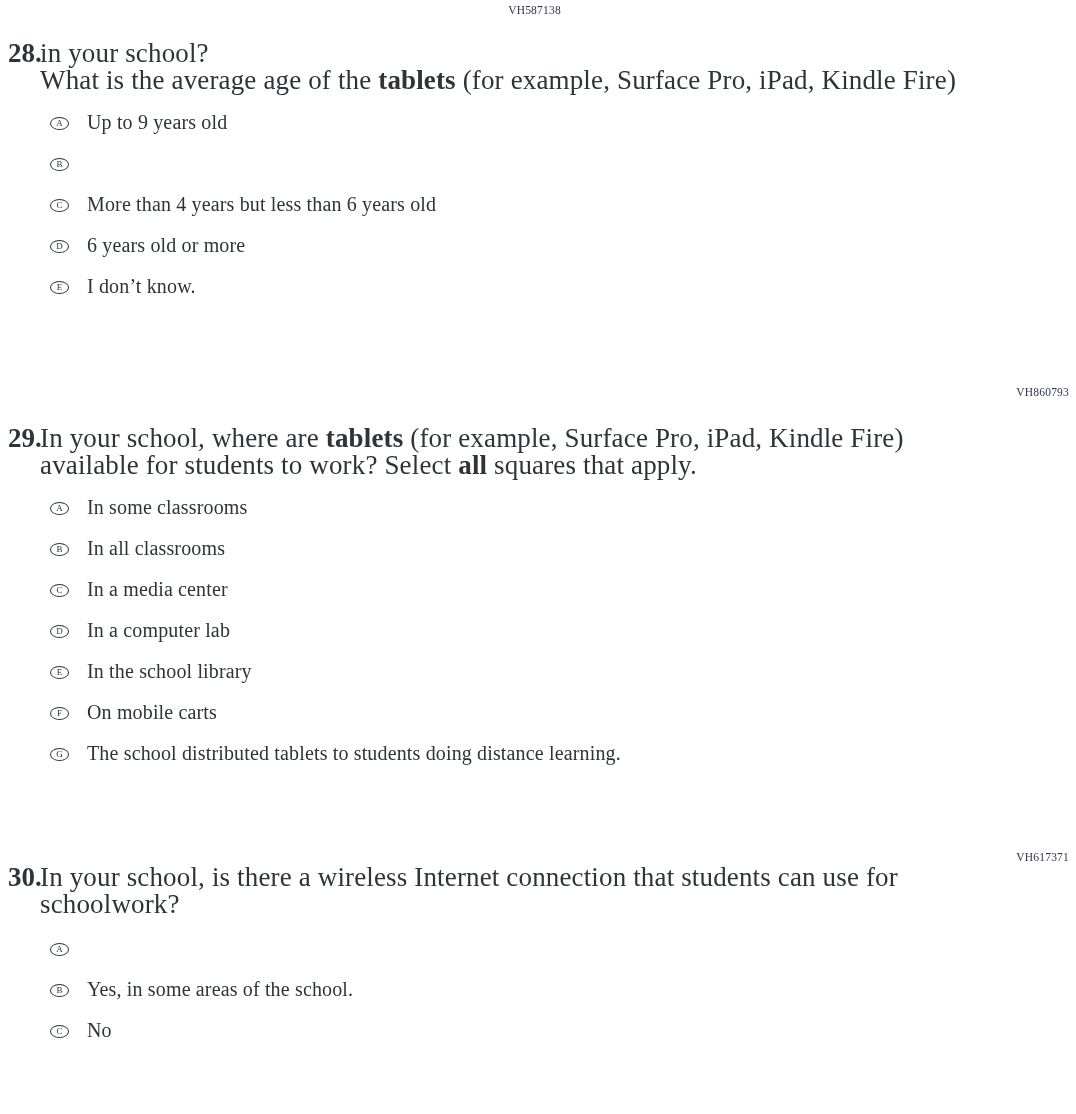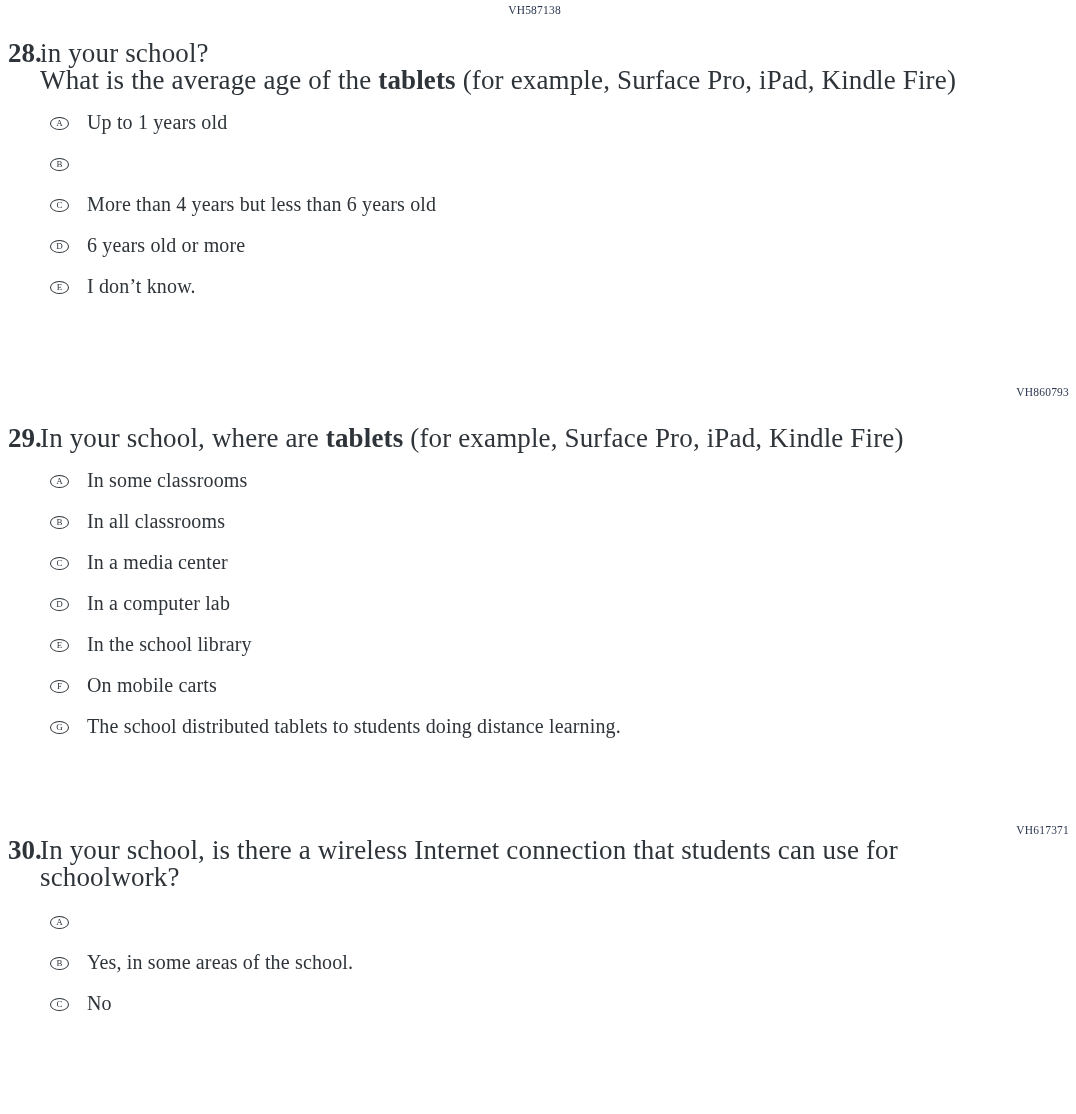--- a/index.html
+++ b/index.html
@@ -57,21 +57,21 @@
     <div class="qrow">
       <div class="qnum">28.</div>
       <div class="qbody">
         <div><span>in your school?</span><span class="b"></span><span></span></div>
         <div><span>What is the average age of the </span><span class="b">tablets</span><span> (for example, Surface Pro, iPad, Kindle Fire)</span></div>
       </div>
     </div>
     <div class="opts">
       <div class="opt">
         <span class="bubble">A</span>
-        <span class="optlabel">Up to 1 years old</span>
+        <span class="optlabel">Up to 9 years old</span>
       </div>
       <div class="opt">
         <span class="bubble">B</span>
       </div>
       <div class="opt">
         <span class="bubble">C</span>
         <span class="optlabel">More than 4 years but less than 6 years old</span>
       </div>
       <div class="opt">
         <span class="bubble">D</span>
@@ -83,20 +83,21 @@
       </div>
     </div>
   </section>
 
   <section class="q sec2">
     <div class="qcode">VH860793</div>
     <div class="qrow">
       <div class="qnum">29.</div>
       <div class="qbody">
         <div><span>In your school, where are </span><span class="b">tablets</span><span> (for example, Surface Pro, iPad, Kindle Fire)</span></div>
+        <div><span>available for students to work? Select </span><span class="b">all</span><span> squares that apply.</span></div>
       </div>
     </div>
     <div class="opts">
       <div class="opt">
         <span class="bubble">A</span>
         <span class="optlabel">In some classrooms</span>
       </div>
       <div class="opt">
         <span class="bubble">B</span>
         <span class="optlabel">In all classrooms</span>

